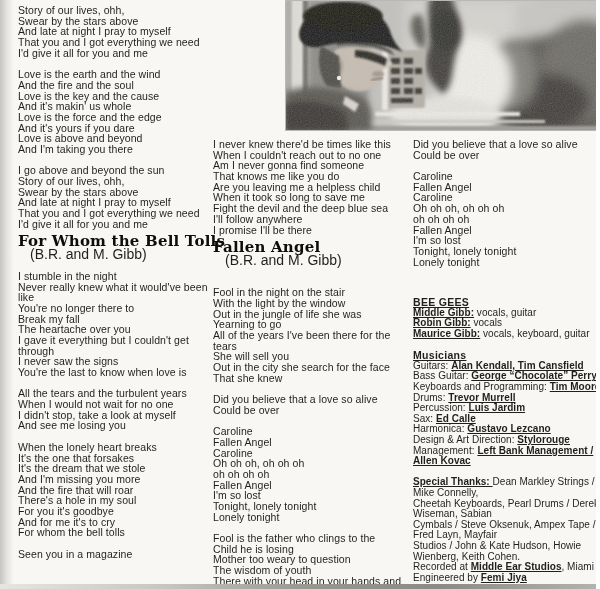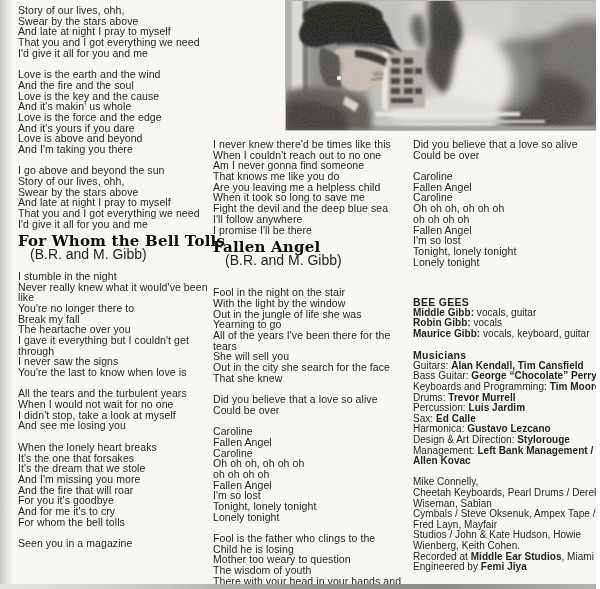--- a/index.html
+++ b/index.html
@@ -35,21 +35,21 @@
   .song-title{
     font-family:"DejaVu Serif",serif;font-weight:bold;
     font-size:15px;line-height:16px;height:16px;margin-top:4px;
     letter-spacing:.2px;white-space:nowrap;color:#0d0d0b;
   }
   .credits-gap{height:30px;}
   .credit-line{
     font-size:10px;line-height:10.6px;height:10.6px;
     white-space:nowrap;letter-spacing:.04px;
   }
-  .credit-line .b{font-weight:bold;}
+  .credit-line .b{font-weight:bold;text-decoration:underline;}
   .credit-line.heading{font-weight:bold;font-size:10.5px;letter-spacing:.3px;}
   .blank{}
 </style>
 </head>
 <body>
 
 <div class="page">
   <div class="scan-edge-left"></div>
 
   <svg class="photo" viewBox="0 0 313 131" preserveAspectRatio="none" aria-hidden="true">
@@ -160,20 +160,21 @@
       <div class="lyric-line">All the tears and the turbulent years</div>
       <div class="lyric-line">When I would not wait for no one</div>
       <div class="lyric-line">I didn't stop, take a look at myself</div>
       <div class="lyric-line">And see me losing you</div>
       <div class="lyric-line blank"></div>
       <div class="lyric-line">When the lonely heart breaks</div>
       <div class="lyric-line">It's the one that forsakes</div>
       <div class="lyric-line">It's the dream that we stole</div>
       <div class="lyric-line">And I'm missing you more</div>
       <div class="lyric-line">And the fire that will roar</div>
+      <div class="lyric-line">There's a hole in my soul</div>
       <div class="lyric-line">For you it's goodbye</div>
       <div class="lyric-line">And for me it's to cry</div>
       <div class="lyric-line">For whom the bell tolls</div>
       <div class="lyric-line blank"></div>
       <div class="lyric-line">Seen you in a magazine</div>
     </div>
   <div class="col col-middle">
       <div class="lyric-line">I never knew there'd be times like this</div>
       <div class="lyric-line">When I couldn't reach out to no one</div>
       <div class="lyric-line">Am I never gonna find someone</div>
@@ -241,20 +242,21 @@
       <div class="credit-line"><span>Bass Guitar: </span><span class="b">George “Chocolate” Perry</span></div>
       <div class="credit-line"><span>Keyboards and Programming: </span><span class="b">Tim Moore</span></div>
       <div class="credit-line"><span>Drums: </span><span class="b">Trevor Murrell</span></div>
       <div class="credit-line"><span>Percussion: </span><span class="b">Luis Jardim</span></div>
       <div class="credit-line"><span>Sax: </span><span class="b">Ed Calle</span></div>
       <div class="credit-line"><span>Harmonica: </span><span class="b">Gustavo Lezcano</span></div>
       <div class="credit-line"><span>Design &amp; Art Direction: </span><span class="b">Stylorouge</span></div>
       <div class="credit-line"><span>Management: </span><span class="b">Left Bank Management /</span></div>
       <div class="credit-line"><span class="b">Allen Kovac</span></div>
       <div class="credit-line blank"></div>
+      <div class="credit-line"><span class="b">Special Thanks: </span><span>Dean Markley Strings /</span></div>
       <div class="credit-line"><span>Mike Connelly,</span></div>
       <div class="credit-line"><span>Cheetah Keyboards, Pearl Drums / Derek</span></div>
       <div class="credit-line"><span>Wiseman, Sabian</span></div>
       <div class="credit-line"><span>Cymbals / Steve Oksenuk, Ampex Tape /</span></div>
       <div class="credit-line"><span>Fred Layn, Mayfair</span></div>
       <div class="credit-line"><span>Studios / John &amp; Kate Hudson, Howie</span></div>
       <div class="credit-line"><span>Wienberg, Keith Cohen.</span></div>
       <div class="credit-line"><span>Recorded at </span><span class="b">Middle Ear Studios</span><span>, Miami</span></div>
       <div class="credit-line"><span>Engineered by </span><span class="b">Femi Jiya</span></div>
     </div>

